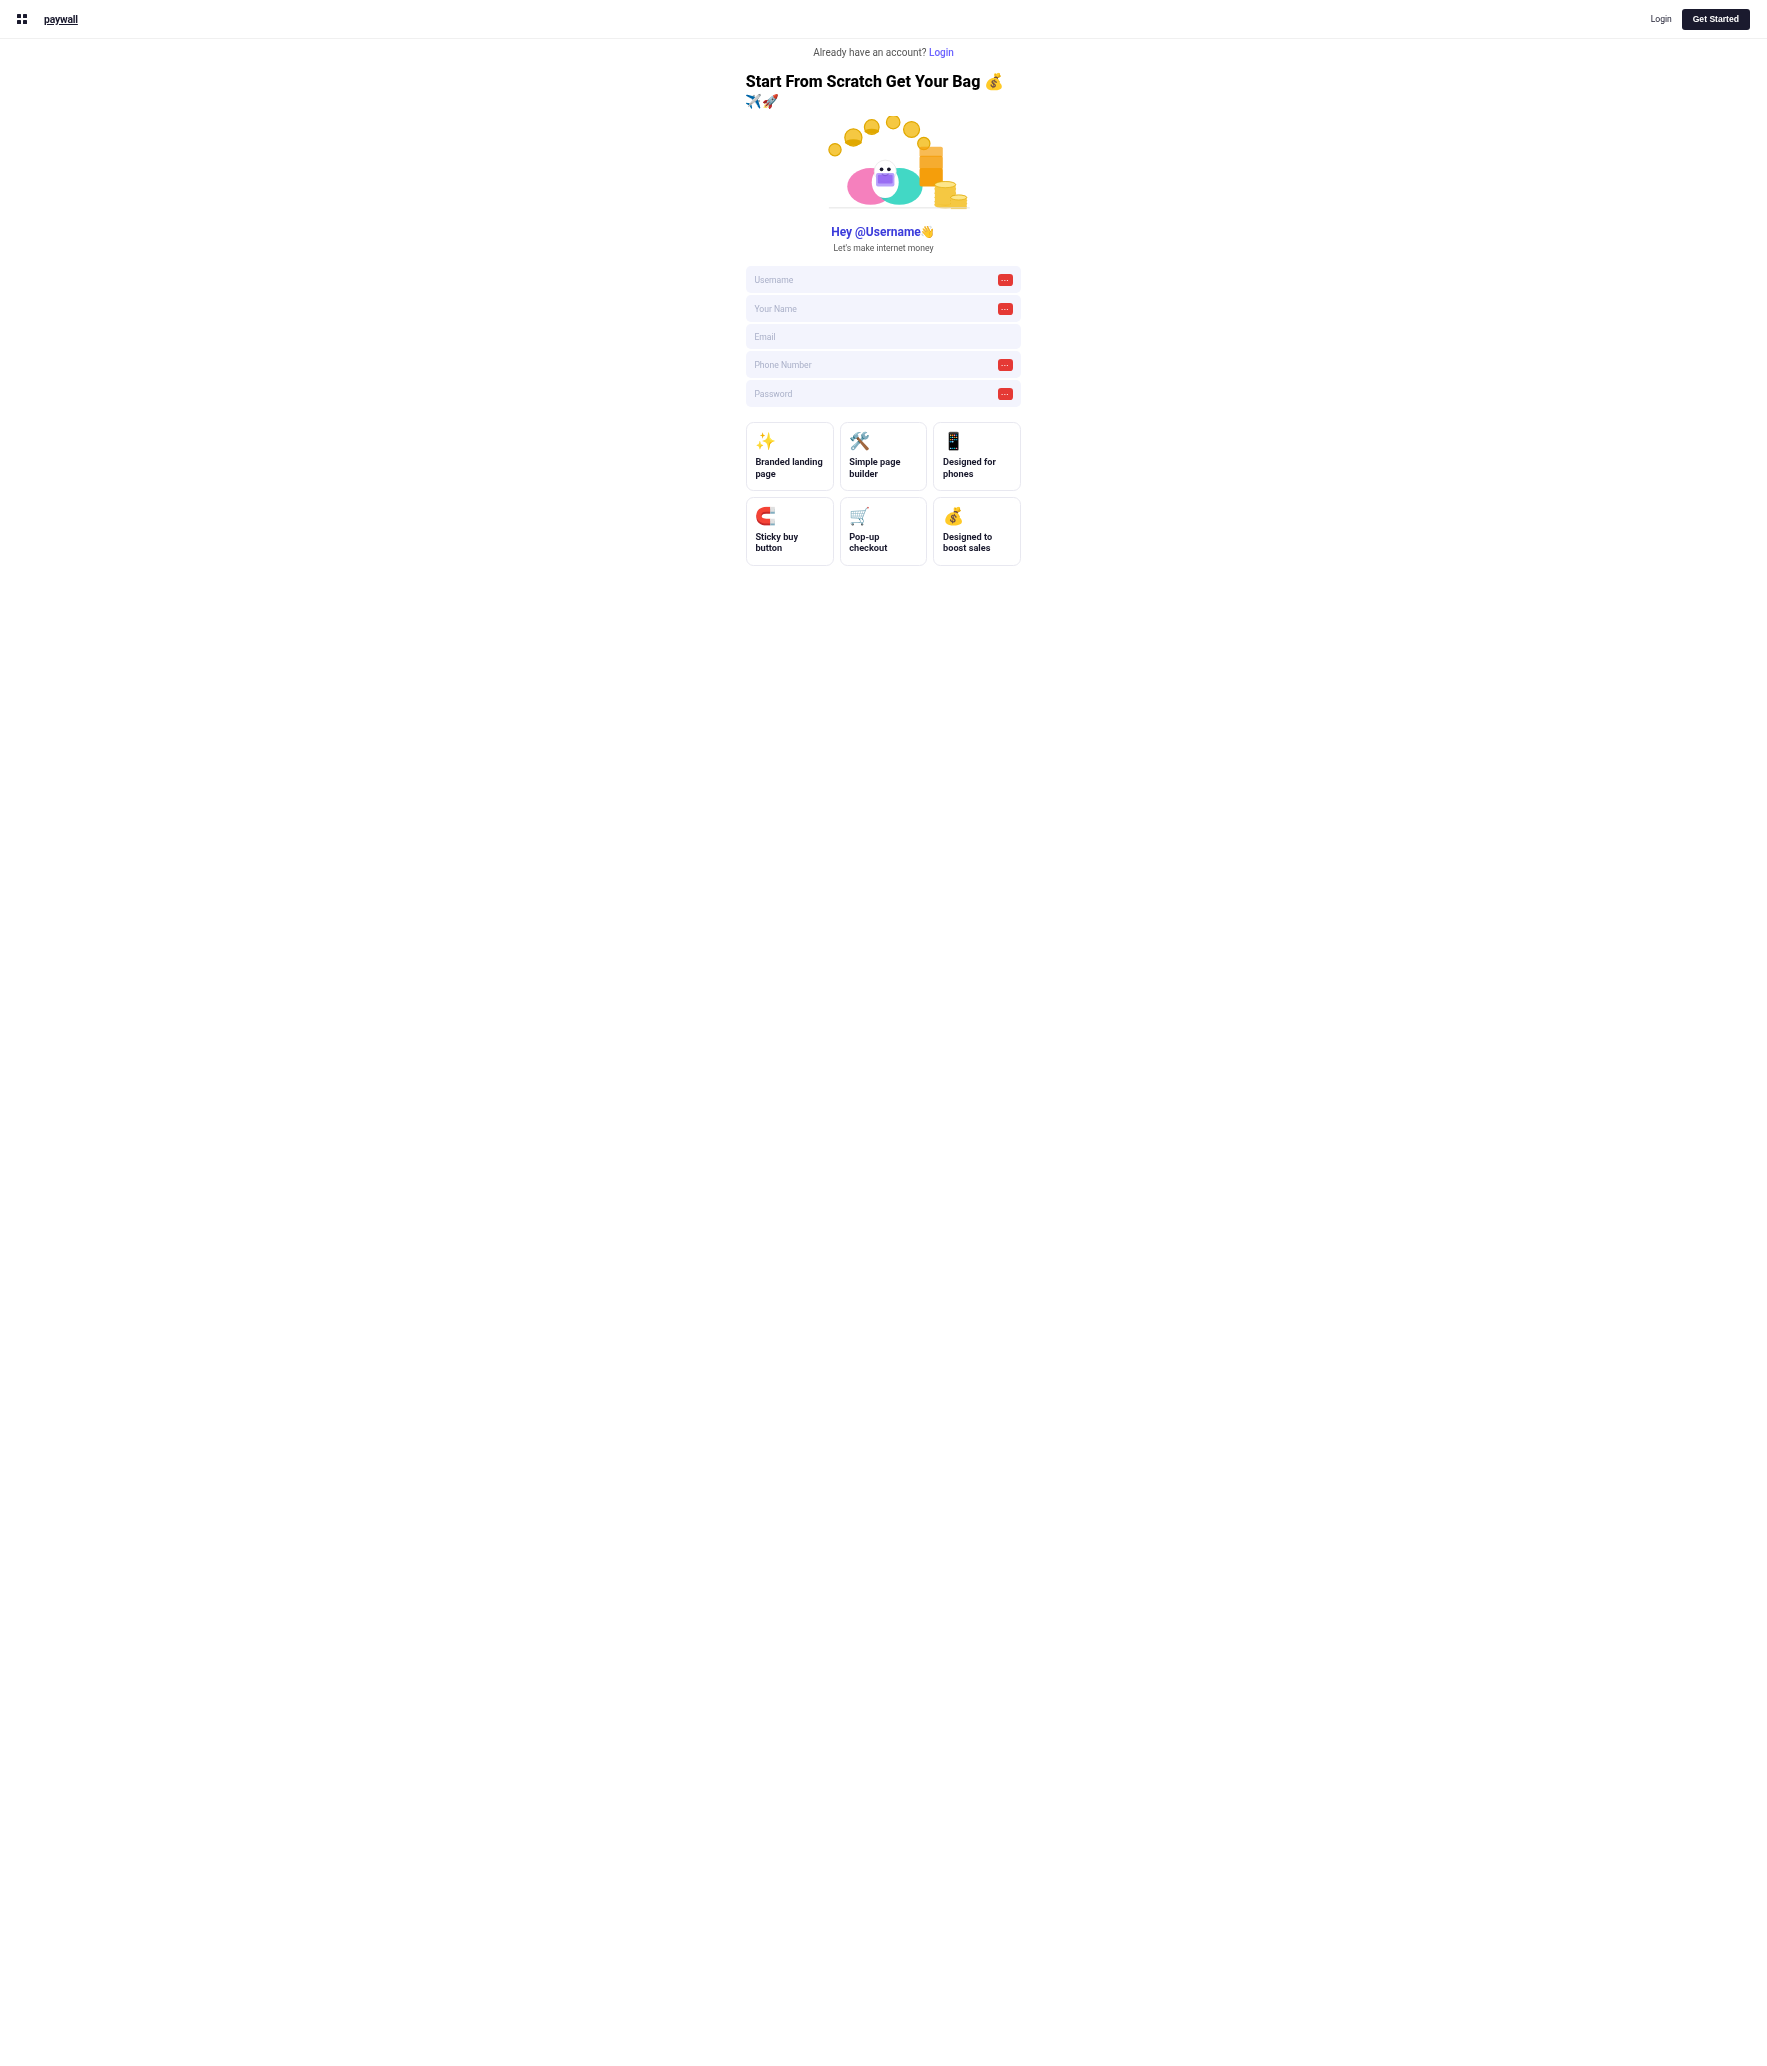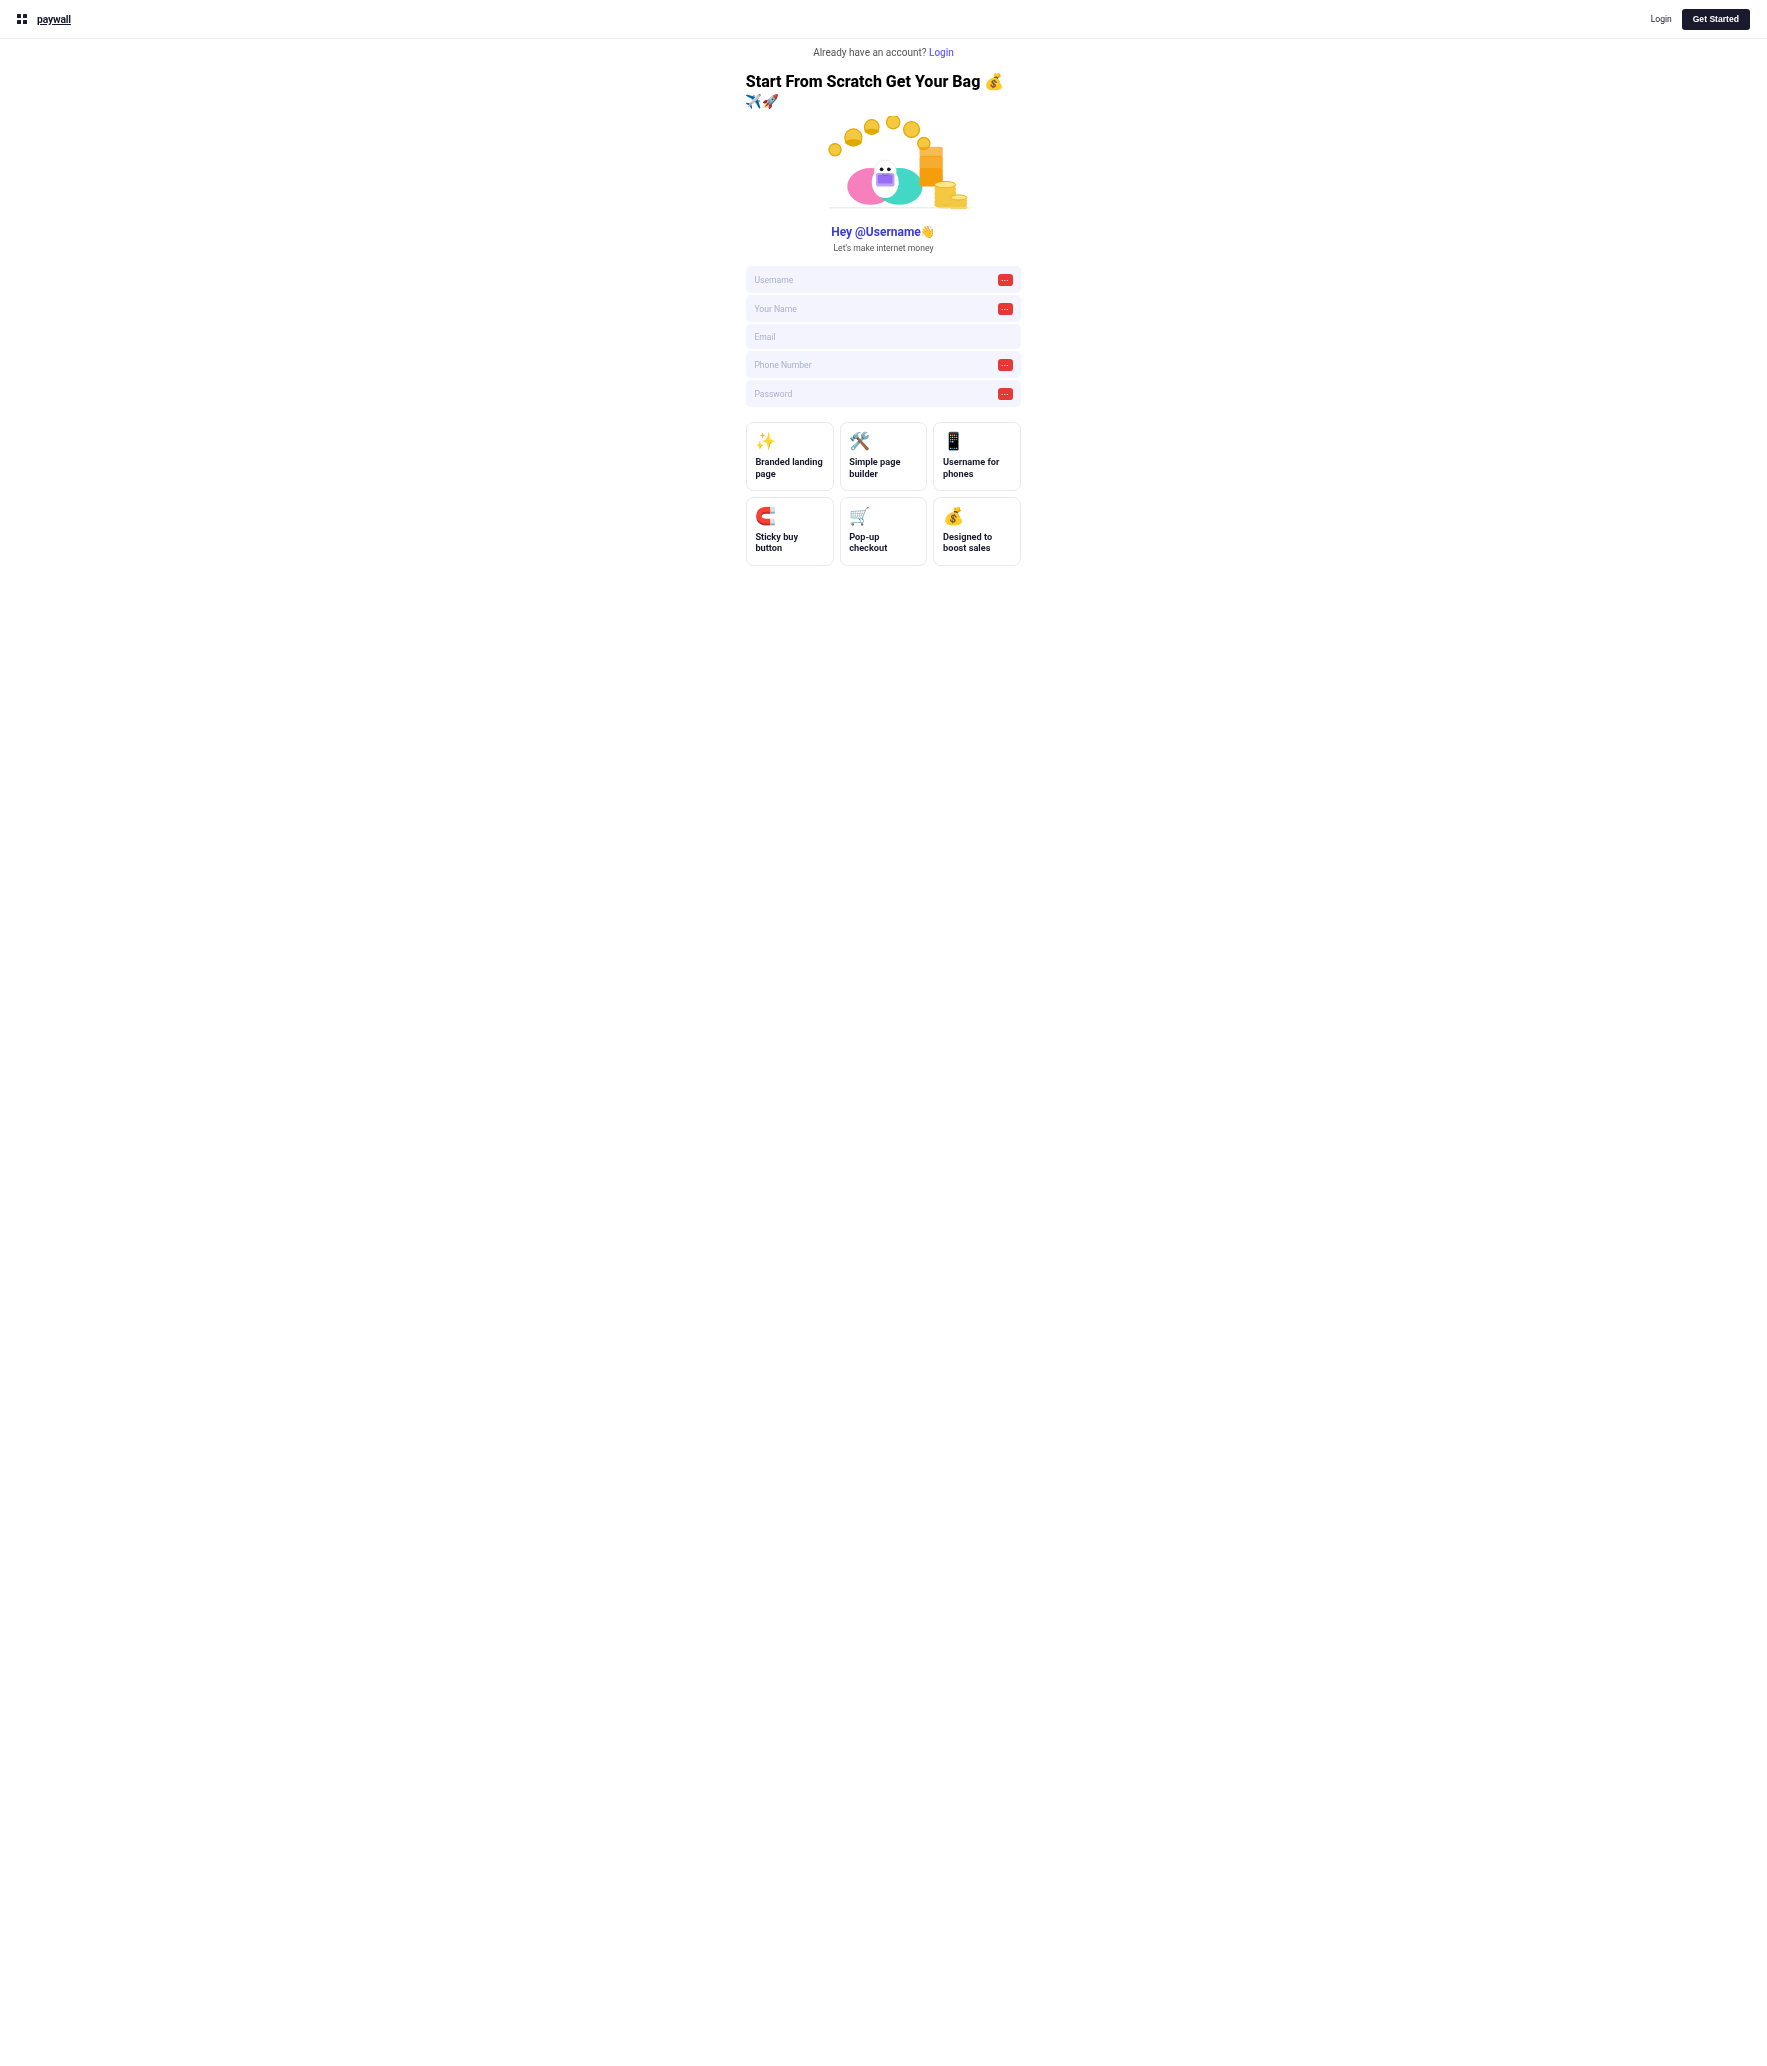--- a/index.html
+++ b/index.html
@@ -17,21 +17,21 @@
     .header {
       display: flex;
       align-items: center;
       justify-content: space-between;
       padding: 8.6px 17px;
       border-bottom: 0.6px solid #f0f0f0;
     }
     .logo-area {
       display: flex;
       align-items: center;
-      gap: 9px;
+      gap: 16px;
       text-decoration: underline;
     }
     .logo-grid {
       display: grid;
       grid-template-columns: 1fr 1fr;
       grid-template-rows: 1fr 1fr;
       gap: 1.2px;
       width: 11px;
       height: 11px;
     }
@@ -338,21 +338,21 @@
   <div class="feature-card">
         <div class="feature-icon">✨</div>
         <div class="feature-label">Branded landing page</div>
       </div>
       <div class="feature-card">
         <div class="feature-icon">🛠️</div>
         <div class="feature-label">Simple page builder</div>
       </div>
       <div class="feature-card">
         <div class="feature-icon">📱</div>
-        <div class="feature-label">Username for phones</div>
+        <div class="feature-label">Designed for phones</div>
       </div>
       <div class="feature-card">
         <div class="feature-icon">🧲</div>
         <div class="feature-label">Sticky buy button</div>
       </div>
       <div class="feature-card">
         <div class="feature-icon">🛒</div>
         <div class="feature-label">Pop-up checkout</div>
       </div>
       <div class="feature-card">

